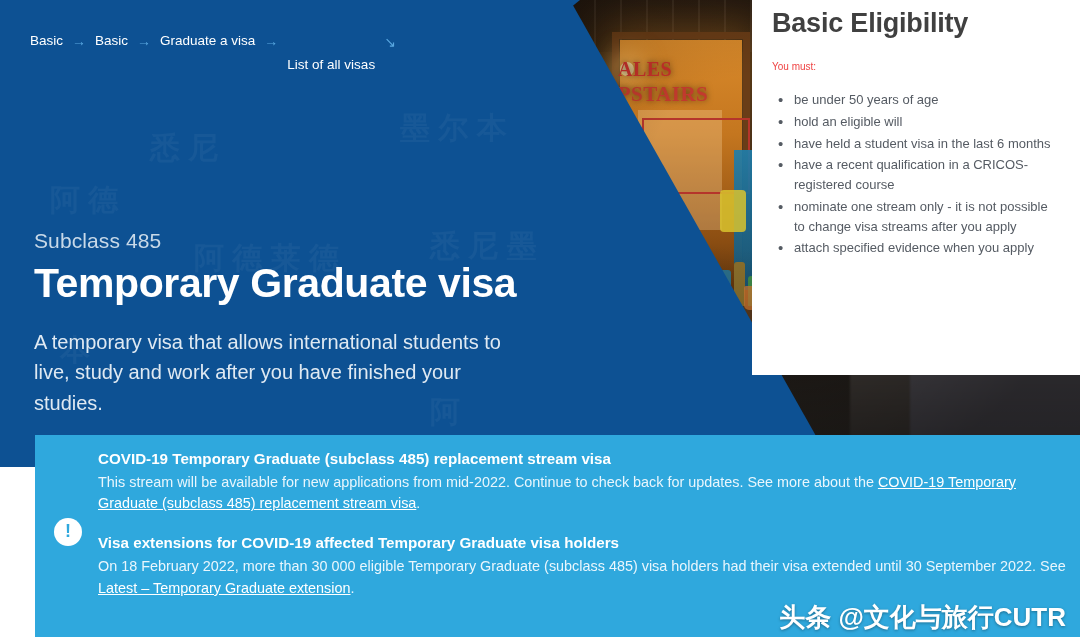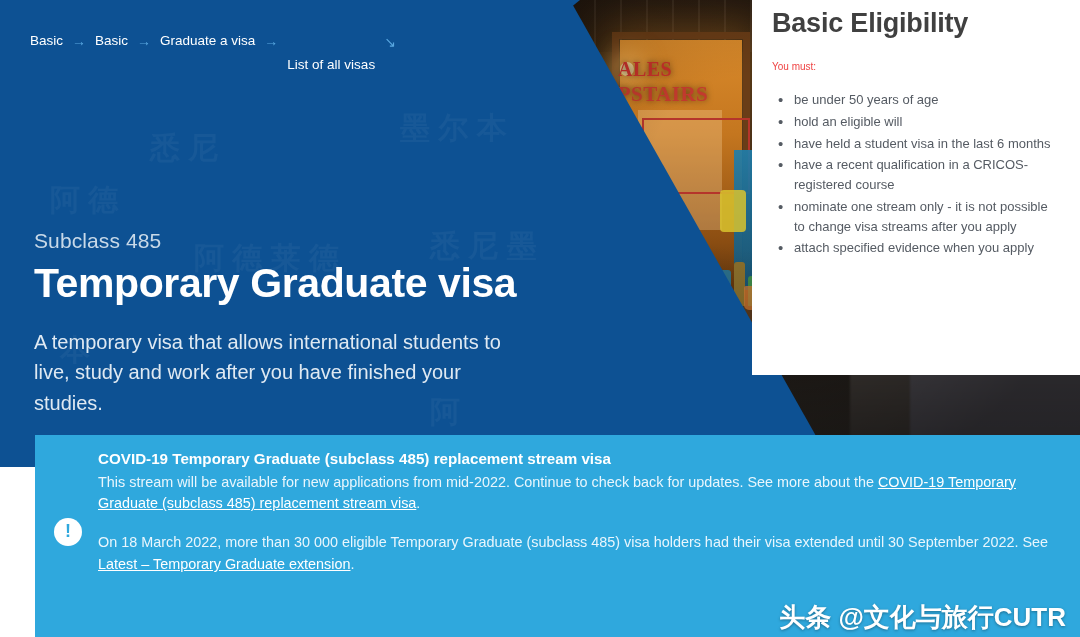--- a/index.html
+++ b/index.html
@@ -361,21 +361,22 @@
     </div>
 
     <div class="alert-body">
 
       <div>
         <div class="alert-h">COVID-19 Temporary Graduate (subclass 485) replacement stream visa</div>
         <p class="alert-p"><span>This stream will be available for new applications from mid-2022. Continue to check back for updates. See more about the </span><a class="alert-link" href="#">COVID-19 Temporary Graduate (subclass 485) replacement stream visa</a><span>.</span></p>
       </div>
 
       <div class="alert-block2">
-        <p class="alert-p"><span>On 18 March 2022, more than 30 000 eligible Temporary Graduate (subclass 485) visa holders had their visa extended until 30 September 2022. See</span><br><a class="alert-link" href="#">Latest – Temporary Graduate extension</a><span>.</span></p>
+        <div class="alert-h">Visa extensions for COVID-19 affected Temporary Graduate visa holders</div>
+        <p class="alert-p"><span>On 18 February 2022, more than 30 000 eligible Temporary Graduate (subclass 485) visa holders had their visa extended until 30 September 2022. See</span><br><a class="alert-link" href="#">Latest – Temporary Graduate extension</a><span>.</span></p>
       </div>
 
     </div>
 
     <div class="wm-main">头条 @文化与旅行CUTR</div>
   </section>
 
 </div>
 
 </body></html>

